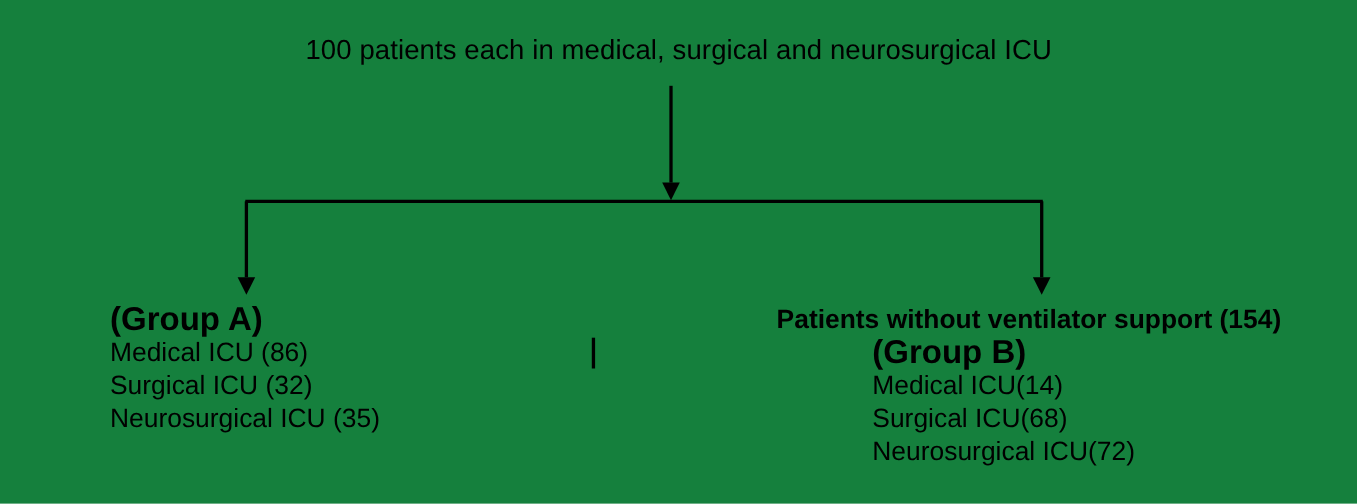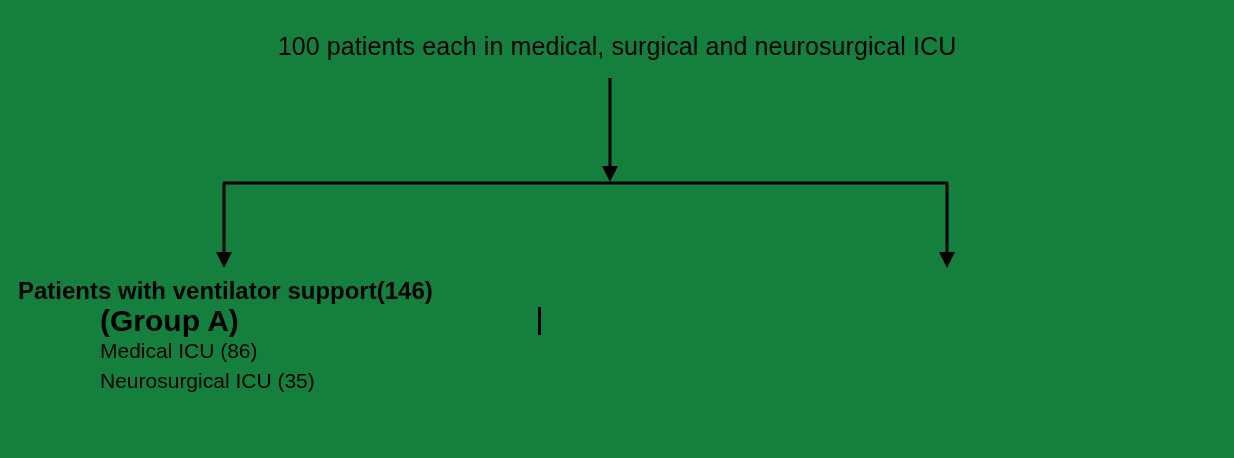--- a/index.html
+++ b/index.html
@@ -54,21 +54,21 @@
     font-weight: bold;
     white-space: nowrap;
   }
   .branch-group {
     font-size: 30px;
     line-height: 30px;
     font-weight: bold;
     white-space: nowrap;
   }
   .branch-items {
-    font-size: 21px;
+    font-size: 24px;
     line-height: 30px;
     white-space: nowrap;
   }
   .branch-item {
     white-space: nowrap;
   }
   .indent-left  { padding-left: 82px; }
   .indent-right { padding-left: 87px; }
 
   
@@ -96,24 +96,33 @@
     <line x1="223" y1="183" x2="948" y2="183" stroke="#000000" stroke-width="3"></line>
 
     <line x1="224" y1="183" x2="224" y2="252" stroke="#000000" stroke-width="3"></line>
     <polygon points="216,252 232,252 224,268" fill="#000000"></polygon>
 
     <line x1="947" y1="183" x2="947" y2="252" stroke="#000000" stroke-width="3"></line>
     <polygon points="939,252 955,252 947,268" fill="#000000"></polygon>
   </svg>
 
   <div class="branch branch-left">
-    <div class="branch-heading">Patients with ventilator support(146)</div>
     <div class="branch-group indent-left">(Group A)</div>
     <div class="branch-items indent-left">
       <div class="branch-item">Medical ICU (86)</div>
+      <div class="branch-item">Surgical ICU (32)</div>
       <div class="branch-item">Neurosurgical ICU (35)</div>
     </div>
   </div>
 
+  <div class="branch branch-right">
+    <div class="branch-heading">Patients without ventilator support (154)</div>
+    <div class="branch-group indent-right">(Group B)</div>
+    <div class="branch-items indent-right">
+      <div class="branch-item">Medical ICU(14)</div>
+      <div class="branch-item">Surgical ICU(68)</div>
+      <div class="branch-item">Neurosurgical ICU(72)</div>
+    </div>
+  </div>
 
   <div class="caret-artifact"></div>
 
 </div>
 
 </body></html>

